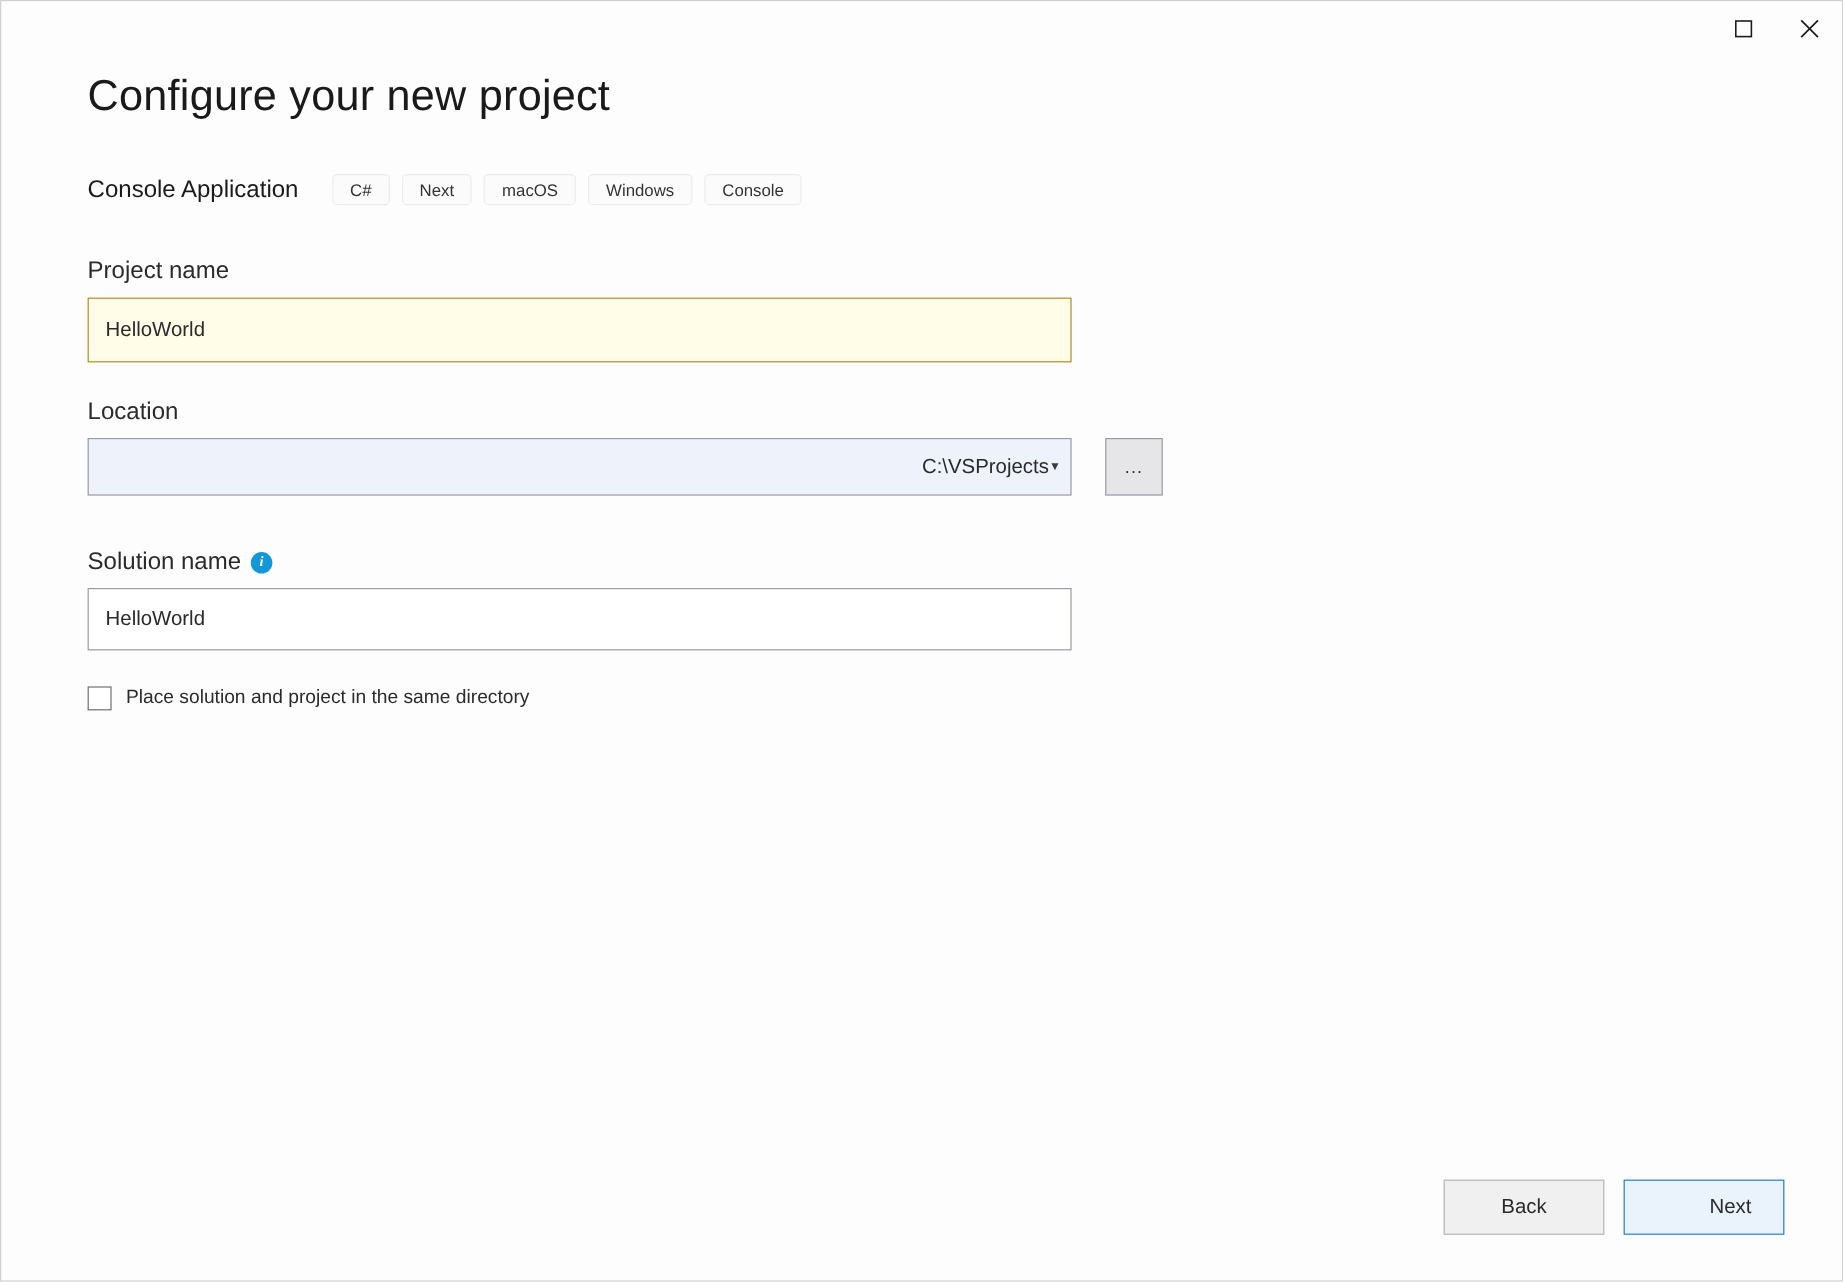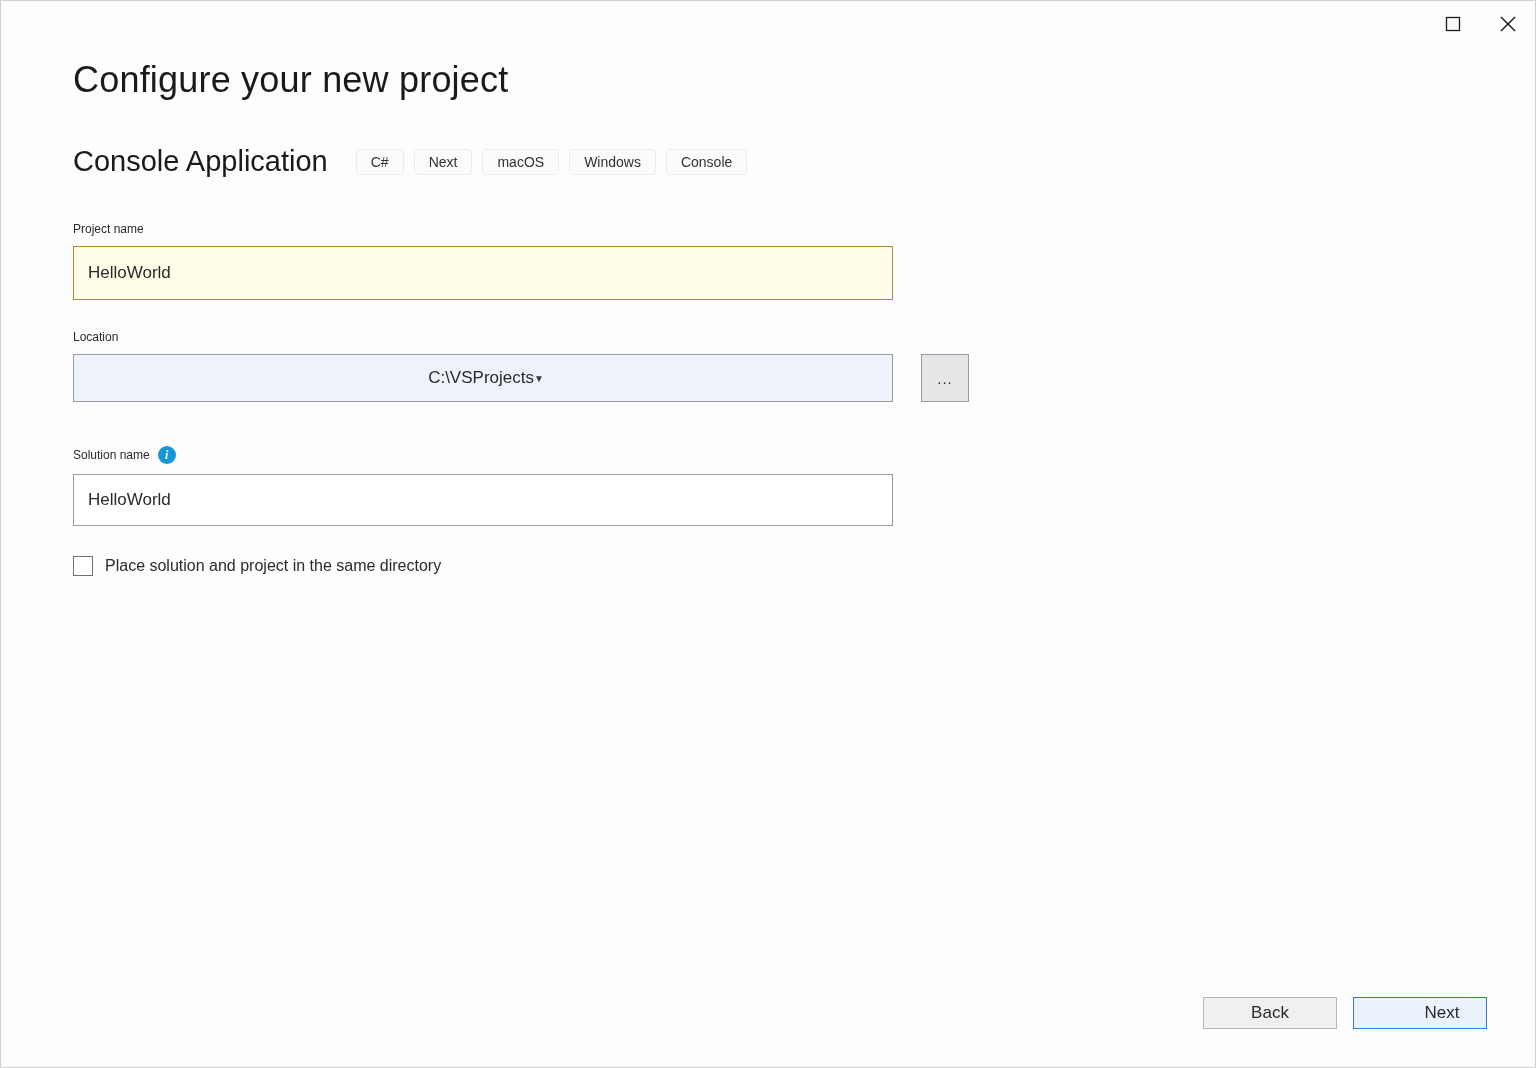--- a/index.html
+++ b/index.html
@@ -37,38 +37,38 @@
       letter-spacing: 0.2px;
       margin-bottom: 44px;
     }
     .template-row {
       display: flex;
       align-items: center;
       gap: 28px;
       margin-bottom: 44px;
     }
     .template-name {
-      font-size: 29px;
+      font-size: 20px;
       font-weight: 400;
       color: #1a1a1a;
     }
     .tags {
       display: flex;
       gap: 10px;
     }
     .tag {
       font-size: 14px;
       color: #323232;
       padding: 4px 14px;
       border: 1px solid #ececec;
       border-radius: 4px;
       background: #fbfbfb;
     }
     .field-label {
-      font-size: 12px;
+      font-size: 20px;
       color: #2b2b2b;
       margin-bottom: 10px;
     }
     .field-label-row {
       display: flex;
       align-items: center;
       gap: 8px;
       margin-bottom: 10px;
       margin-top: 44px;
     }
@@ -105,21 +105,21 @@
       align-items: center;
       gap: 28px;
     }
     .combo {
       width: 820px;
       height: 48px;
       border: 1px solid #999ca3;
       background: #eef3fb;
       display: flex;
       align-items: center;
-      justify-content: center;
+      justify-content: flex-end;
       padding: 0 6px 0 14px;
       font-size: 17px;
       color: #2a2a2a;
       cursor: pointer;
     }
     .combo .arrow {
       font-size: 10px;
       color: #3a3a3a;
       padding-right: 2px;
     }
@@ -166,21 +166,21 @@
     }
     .footer {
       position: absolute;
       bottom: 38px;
       right: 48px;
       display: flex;
       gap: 16px;
     }
     .btn {
       width: 134px;
-      height: 32px;
+      height: 46px;
       font-size: 17px;
       display: flex;
       align-items: center;
       justify-content: center;
       cursor: pointer;
       font-family: inherit;
     }
     .btn-back {
       border: 1px solid #b6b6b6;
       background: #f0f0f0;

